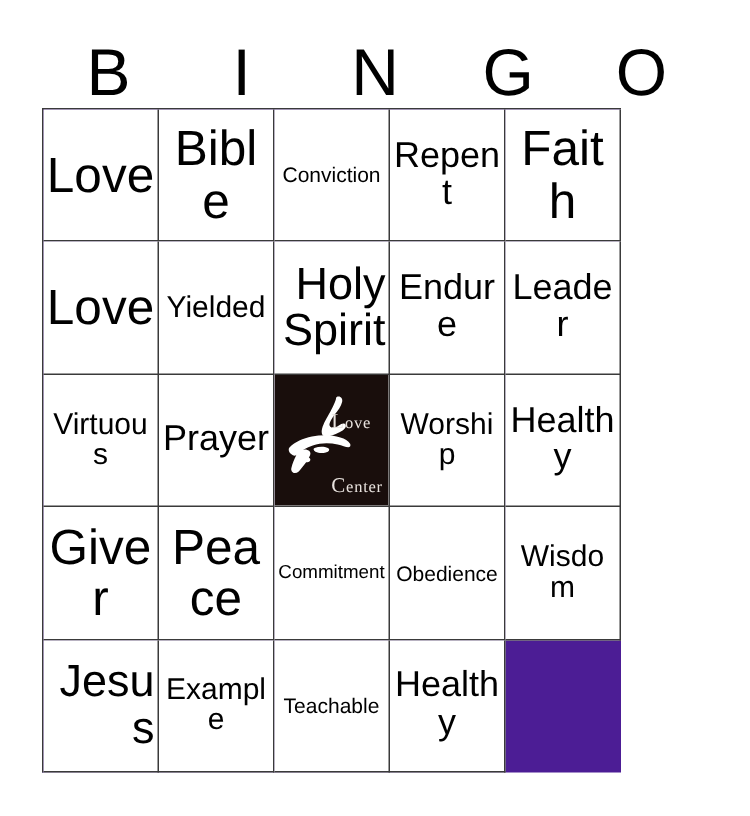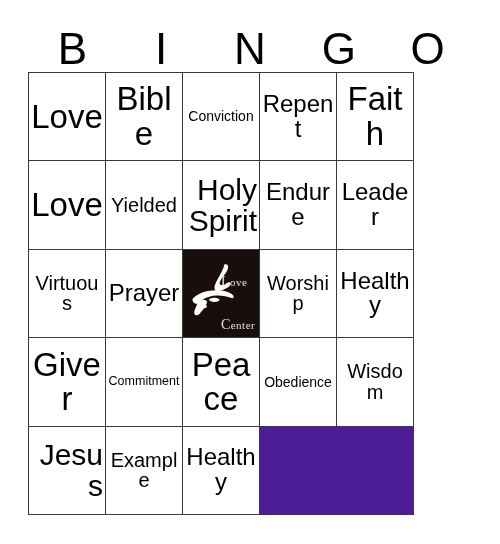--- a/index.html
+++ b/index.html
@@ -208,36 +208,39 @@
       <span class="cell-text fs-m">Worship</span>
     </div>
     <div class="bingo-cell">
       <span class="cell-text fs-l">Healthy</span>
     </div>
 
     <div class="bingo-cell">
       <span class="cell-text fs-xxl">Giver</span>
     </div>
     <div class="bingo-cell">
+      <span class="cell-text fs-xxl">Peace</span>
+    </div>
+    <div class="bingo-cell">
       <span class="cell-text fs-xxs">Commitment</span>
     </div>
     <div class="bingo-cell">
-      <span class="cell-text fs-xxl">Peace</span>
-    </div>
-    <div class="bingo-cell">
       <span class="cell-text fs-xs">Obedience</span>
     </div>
 
     <div class="bingo-cell">
       <span class="cell-text fs-m">Wisdom</span>
     </div>
     <div class="bingo-cell">
       <span class="cell-text fs-xl">Jesus</span>
     </div>
     <div class="bingo-cell">
       <span class="cell-text fs-m">Example</span>
+    </div>
+    <div class="bingo-cell">
+      <span class="cell-text fs-xs">Teachable</span>
     </div>
     <div class="bingo-cell">
       <span class="cell-text fs-l">Healthy</span>
     </div>
 
   </div>
 </div>
 
 </body></html>

